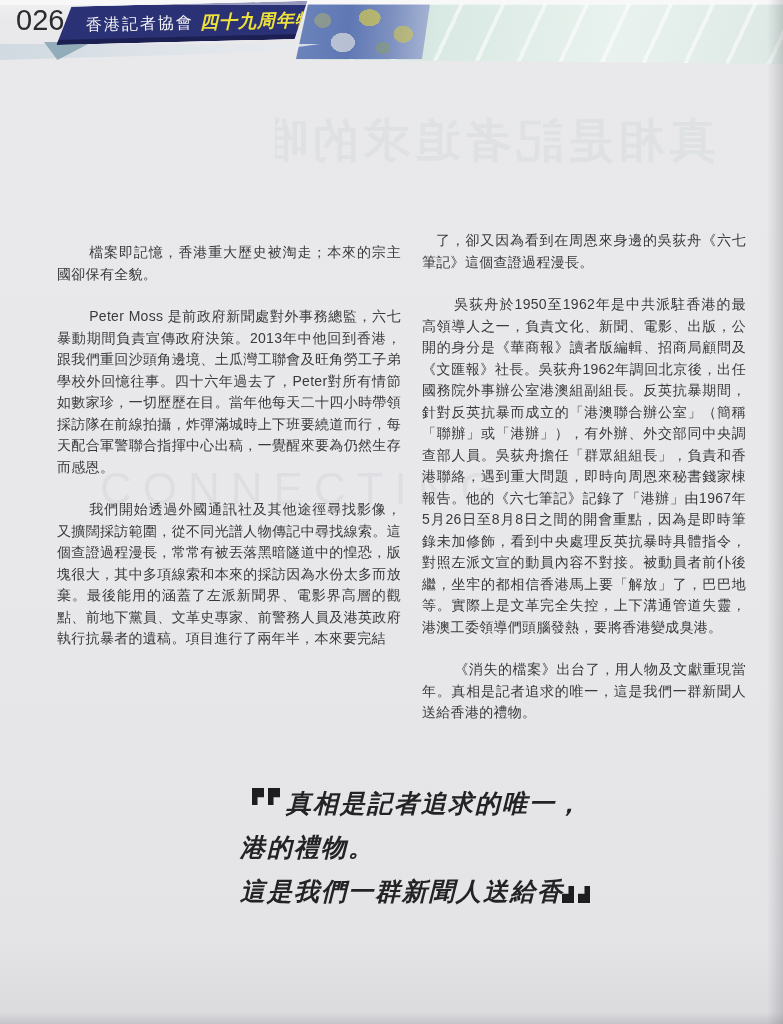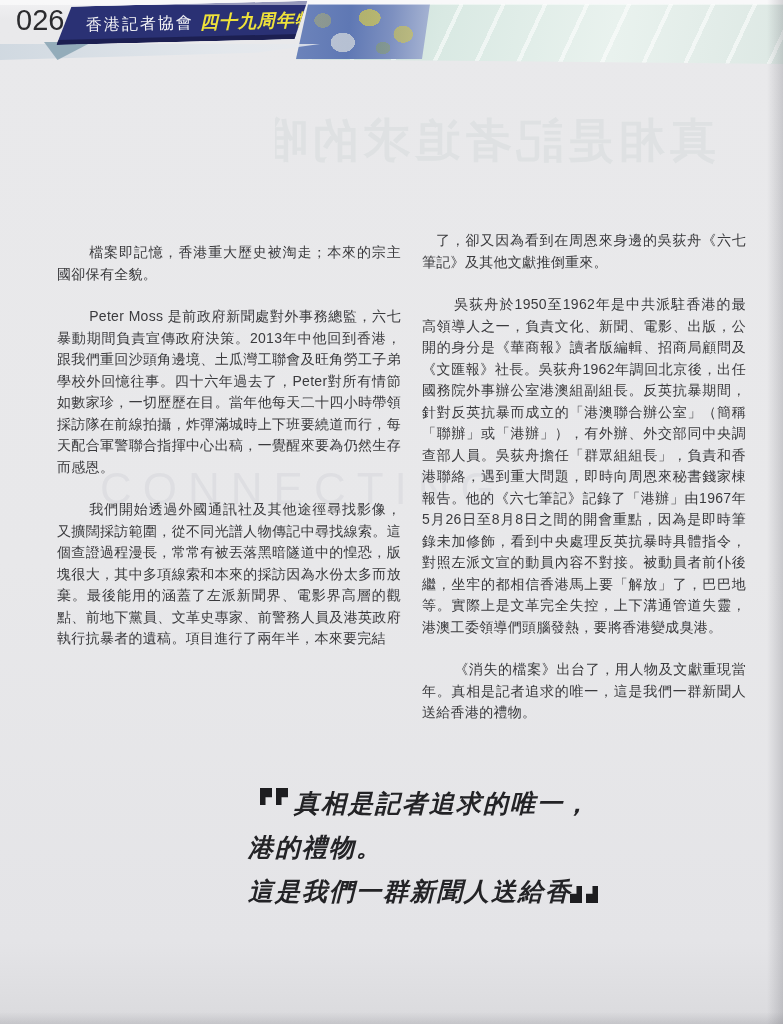--- a/index.html
+++ b/index.html
@@ -50,21 +50,21 @@
         color:#d9dade;opacity:.65;z-index:1;}
   
   .col{position:absolute;top:230px;width:344px;color:#3a3a3d;
         font-size:14px;line-height:21.5px;letter-spacing:.3px;
         text-align:justify;z-index:2;}
   .col-left{left:57px;margin-top:12px;}
   .col-right{left:422px;width:324px;}
   .col p{margin:0 0 21px 0;text-indent:2.3em;}
   .col p.cont{text-indent:1em;}
   
-  .pullquote{position:absolute;left:248px;top:782px;width:390px;z-index:2;
+  .pullquote{position:absolute;left:240px;top:782px;width:390px;z-index:2;
         font-family:"DejaVu Serif","Liberation Serif",serif;
         font-style:italic;font-weight:bold;color:#232326;
         font-size:25px;line-height:44px;letter-spacing:2px;}
   .q-line.q1{padding-left:46px;}
   .q-open,.q-close{position:absolute;display:flex;gap:4px;}
   .q-open{left:12px;top:6px;}
   .q-close{left:322px;top:104px;}
   .q-open i,.q-close i{display:block;width:12px;height:17px;background:#1d1d20;}
   .q-open i{clip-path:polygon(0 0,100% 0,100% 55%,46% 55%,46% 100%,0 100%);}
   .q-close i{clip-path:polygon(54% 0,100% 0,100% 100%,0 100%,0 45%,54% 45%);}
@@ -95,21 +95,21 @@
   <div class="showthrough">真相是記者追求的唯一</div>
   <div class="watermark">CONNECTING</div>
 
   <div class="col col-left">
     <p>檔案即記憶，香港重大歷史被淘走；本來的宗主國卻保有全貌。</p>
     <p>Peter Moss 是前政府新聞處對外事務總監，六七暴動期間負責宣傳政府決策。2013年中他回到香港，跟我們重回沙頭角邊境、土瓜灣工聯會及旺角勞工子弟學校外回憶往事。四十六年過去了，Peter對所有情節如數家珍，一切歷歷在目。當年他每天二十四小時帶領採訪隊在前線拍攝，炸彈滿城時上下班要繞道而行，每天配合軍警聯合指揮中心出稿，一覺醒來要為仍然生存而感恩。</p>
     <p>我們開始透過外國通訊社及其他途徑尋找影像，又擴闊採訪範圍，從不同光譜人物傳記中尋找線索。這個查證過程漫長，常常有被丟落黑暗隧道中的惶恐，版塊很大，其中多項線索和本來的採訪因為水份太多而放棄。最後能用的涵蓋了左派新聞界、電影界高層的觀點、前地下黨員、文革史專家、前警務人員及港英政府執行抗暴者的遺稿。項目進行了兩年半，本來要完結</p>
   </div>
 
   <div class="col col-right">
-    <p class="cont">了，卻又因為看到在周恩來身邊的吳荻舟《六七筆記》及其他文獻推倒重來。</p>
+    <p class="cont">了，卻又因為看到在周恩來身邊的吳荻舟《六七筆記》這個查證過程漫長。</p>
     <p>吳荻舟於1950至1962年是中共派駐香港的最高領導人之一，負責文化、新聞、電影、出版，公開的身分是《華商報》讀者版編輯、招商局顧問及《文匯報》社長。吳荻舟1962年調回北京後，出任國務院外事辦公室港澳組副組長。反英抗暴期間，針對反英抗暴而成立的「港澳聯合辦公室」（簡稱「聯辦」或「港辦」），有外辦、外交部同中央調查部人員。吳荻舟擔任「群眾組組長」，負責和香港聯絡，遇到重大問題，即時向周恩來秘書錢家棟報告。他的《六七筆記》記錄了「港辦」由1967年5月26日至8月8日之間的開會重點，因為是即時筆錄未加修飾，看到中央處理反英抗暴時具體指令，對照左派文宣的動員內容不對接。被動員者前仆後繼，坐牢的都相信香港馬上要「解放」了，巴巴地等。實際上是文革完全失控，上下溝通管道失靈，港澳工委領導們頭腦發熱，要將香港變成臭港。</p>
     <p>《消失的檔案》出台了，用人物及文獻重現當年。真相是記者追求的唯一，這是我們一群新聞人送給香港的禮物。</p>
   </div>
 
   <div class="pullquote">
     <div class="q-open">
       <i></i>
         <i></i>
     </div>
     <div class="q-line q1">真相是記者追求的唯一，</div>

